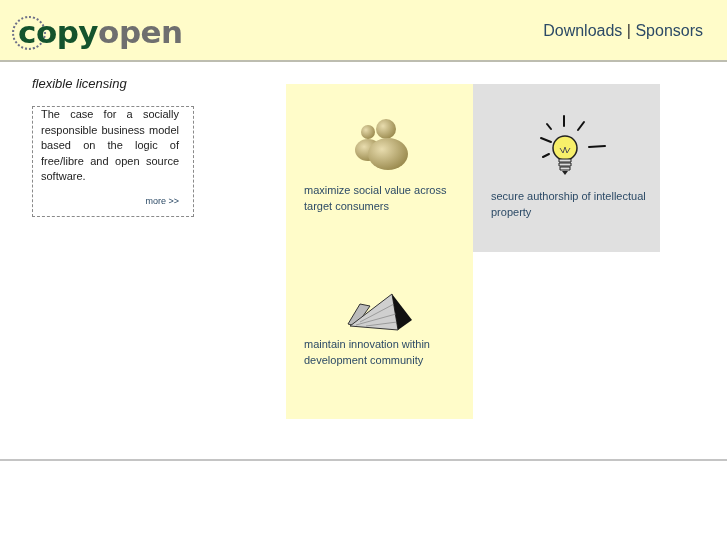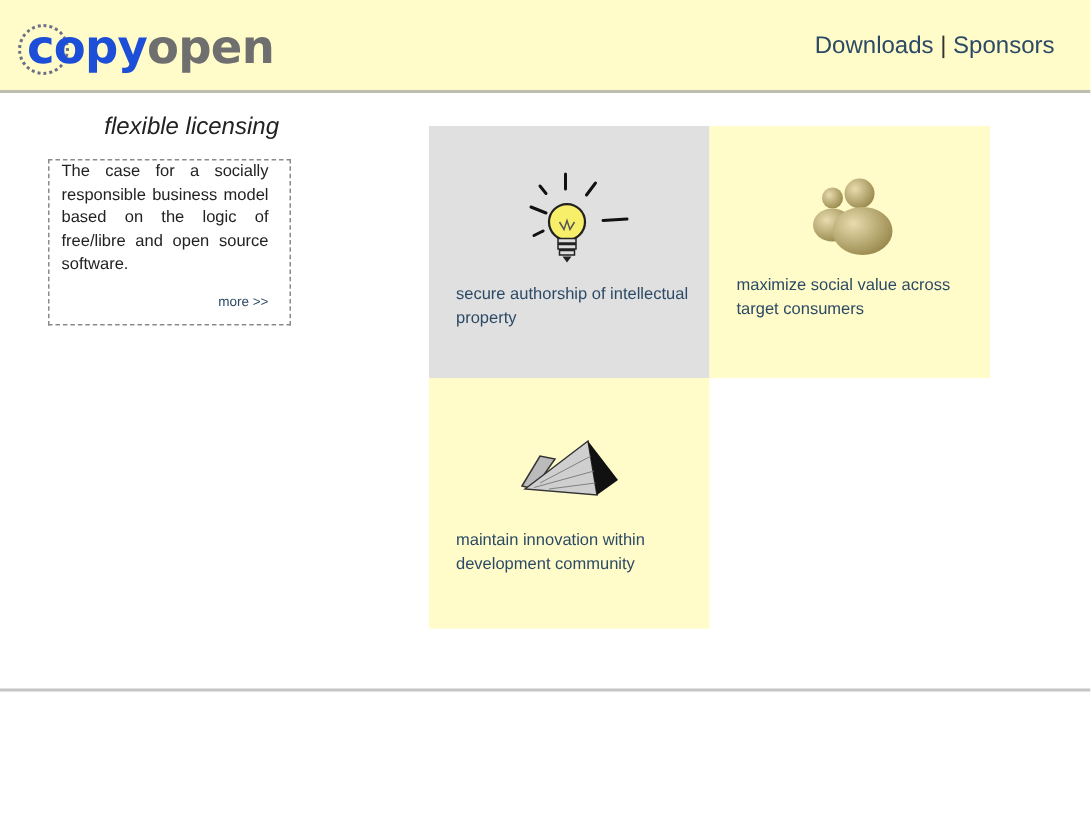--- a/index.html
+++ b/index.html
@@ -13,29 +13,29 @@
   }
   .logo {
     position: absolute; left: 12px; top: 12px; height: 40px;
     font-family: "DejaVu Sans", sans-serif; font-weight: bold; font-size: 31px;
     letter-spacing: -0.5px; line-height: 40px;
   }
   .logo .ring {
     position: absolute; left: 0px; top: 4px; width: 30px; height: 30px;
     border: 2px dotted #6d6f88; border-radius: 50%;
   }
-  .logo .copy { color: #1d4ed8; position: relative; padding-left: 6px; }
+  .logo .copy { color: #14532d; position: relative; padding-left: 6px; }
   .logo .flex { color: #6f6f6f; position: relative; }
   .topnav {
     position: absolute; right: 24px; top: 22px; font-size: 16px; color: #333;
   }
   .topnav a { color: #2c4a66; text-decoration: none; }
   .sidebar-title {
-    position: absolute; left: 32px; top: 76px; width: 154px; text-align: right;
-    font-style: italic; font-size: 16px; color: #222;
+    position: absolute; left: 32px; top: 76px; width: 154px; text-align: left;
+    font-style: italic; font-size: 13px; color: #222;
   }
   .intro-box {
     position: absolute; left: 32px; top: 106px; width: 138px;
     border: 1px dashed #8a8a8a; padding: 0 14px 7px 8px;
     font-size: 11px; line-height: 15.5px; color: #222; text-align: justify;
   }
   .intro-box p { margin: 0 0 9px 0; }
   .intro-box .more {
     display: block; text-align: right; font-size: 9px; color: #2c4a66;
     text-decoration: none; margin-top: 6px; margin-bottom: 0;
@@ -73,63 +73,63 @@
 
 <div class="sidebar-title">flexible licensing</div>
 
 <div class="intro-box">
   <p>The case for a socially responsible business model based on the logic of free/libre and open source software.</p>
   <a href="#" class="more">more &gt;&gt;</a>
 </div>
 
 <div class="grid">
 
+  <div class="tile yellow">
+    <svg width="60" height="55" viewBox="0 0 60 55" style="left:66px;top:34px;">
+      <defs>
+        <radialGradient id="pg" cx="35%" cy="35%" r="70%">
+          <stop offset="0%" stop-color="#e8dcae"></stop>
+          <stop offset="100%" stop-color="#9a8a4e"></stop>
+        </radialGradient>
+      </defs>
+      <circle cx="16" cy="14" r="7" fill="url(#pg)"></circle>
+      <ellipse cx="16" cy="32" rx="13" ry="11" fill="url(#pg)"></ellipse>
+      <circle cx="34" cy="11" r="10" fill="url(#pg)"></circle>
+      <ellipse cx="36" cy="36" rx="20" ry="16" fill="url(#pg)"></ellipse>
+    </svg>
+    <div class="label" style="top:98px;">maximize social value across target consumers</div>
+  </div>
+
   <div class="tile gray">
     <svg width="80" height="75" viewBox="0 0 80 75" style="left:56px;top:28px;">
       <g stroke="#111" stroke-width="2" fill="none" stroke-linecap="round">
         <line x1="35" y1="4" x2="35" y2="14"></line>
         <line x1="55" y1="10" x2="49" y2="18"></line>
         <line x1="12" y1="26" x2="22" y2="30"></line>
         <line x1="60" y1="35" x2="76" y2="34"></line>
         <line x1="14" y1="45" x2="20" y2="42"></line>
         <line x1="18" y1="12" x2="22" y2="17"></line>
       </g>
       <circle cx="36" cy="36" r="12" fill="#f7ef6a" stroke="#222" stroke-width="1.5"></circle>
       <path d="M31 36 L34 41 L36 35 L38 41 L41 36" stroke="#555" fill="none" stroke-width="1"></path>
       <path d="M30 47 h12 v3 h-12 z M30 51 h12 v3 h-12 z M31 55 h10 v3 h-10 z" fill="#ddd" stroke="#222" stroke-width="1"></path>
       <path d="M33 59 h6 l-3 4 z" fill="#222"></path>
     </svg>
     <div class="label" style="top:104px;">secure authorship of intellectual property</div>
   </div>
 
   <div class="tile yellow">
-    <svg width="60" height="55" viewBox="0 0 60 55" style="left:66px;top:34px;">
-      <defs>
-        <radialGradient id="pg" cx="35%" cy="35%" r="70%">
-          <stop offset="0%" stop-color="#e8dcae"></stop>
-          <stop offset="100%" stop-color="#9a8a4e"></stop>
-        </radialGradient>
-      </defs>
-      <circle cx="16" cy="14" r="7" fill="url(#pg)"></circle>
-      <ellipse cx="16" cy="32" rx="13" ry="11" fill="url(#pg)"></ellipse>
-      <circle cx="34" cy="11" r="10" fill="url(#pg)"></circle>
-      <ellipse cx="36" cy="36" rx="20" ry="16" fill="url(#pg)"></ellipse>
-    </svg>
-    <div class="label" style="top:98px;">maximize social value across target consumers</div>
-  </div>
-
-  <div class="tile yellow">
     <svg width="72" height="42" viewBox="0 0 72 42" style="left:60px;top:40px;">
       <polygon points="2,32 14,12 24,14 10,34" fill="#bbb" stroke="#333" stroke-width="1"></polygon>
       <polygon points="4,34 46,2 52,38" fill="#cfcfcf" stroke="#333" stroke-width="1"></polygon>
       <polygon points="46,2 52,38 66,28" fill="#111"></polygon>
       <g stroke="#777" stroke-width="0.6">
         <line x1="14" y1="30" x2="48" y2="12"></line>
         <line x1="10" y1="33" x2="50" y2="22"></line>
         <line x1="20" y1="34" x2="51" y2="30"></line>
       </g>
     </svg>
-    <div class="label" style="top:100px;">maintain innovation within development community</div>
+    <div class="label" style="top:84px;">maintain innovation within development community</div>
   </div>
 
 </div>
 
 <div class="footer-line"></div>
 
 </body></html>

